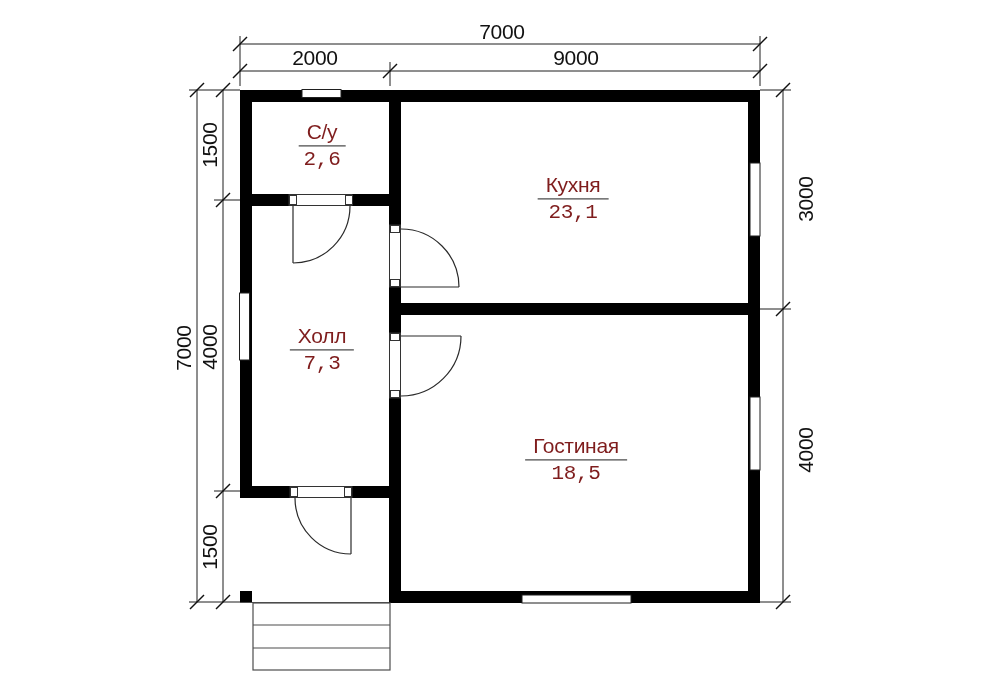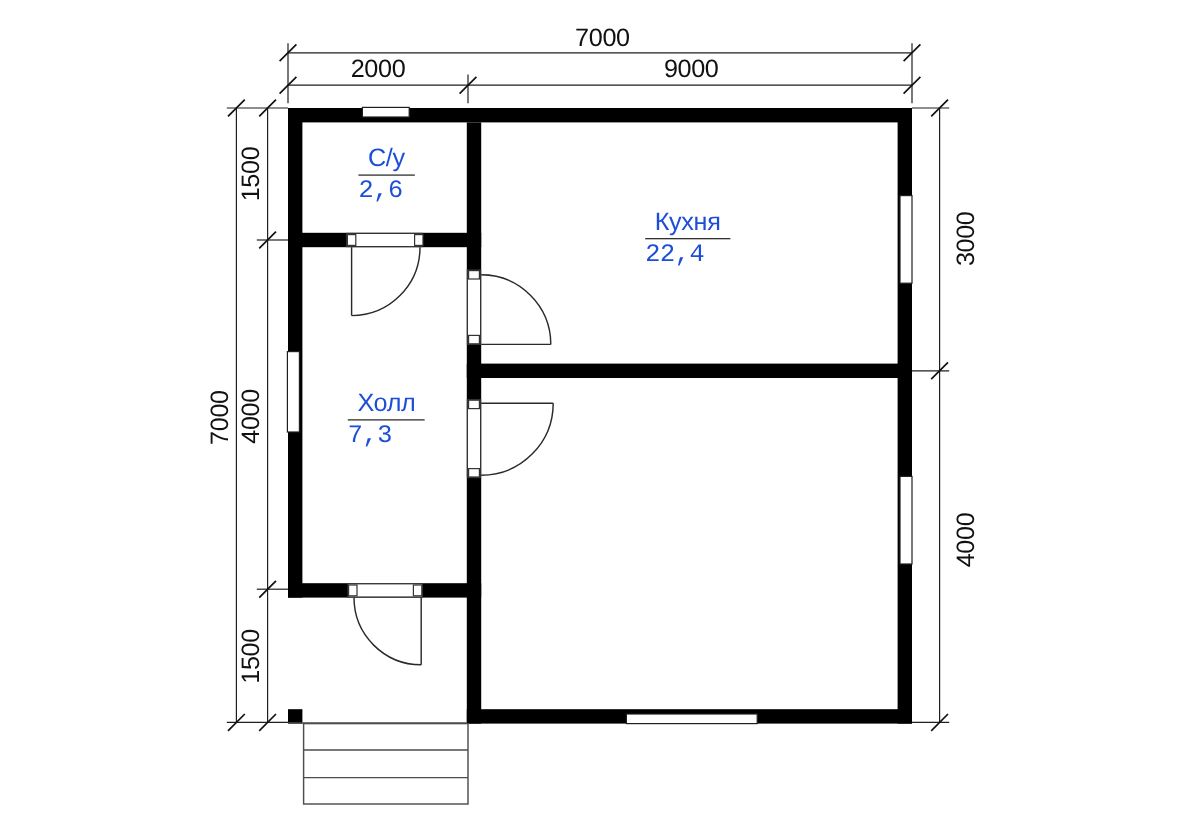--- a/index.html
+++ b/index.html
@@ -1,20 +1,20 @@
 <!DOCTYPE html>
 <html><head>
 <meta charset="utf-8">
 <style>
   html,body{margin:0;padding:0;background:#fff;}
   #stage{position:relative;width:1000px;height:700px;background:#ffffff;overflow:hidden;
          font-family:"Liberation Sans",sans-serif;}
   #plan-svg{position:absolute;left:0;top:0;}
-  .room-label{position:absolute;transform:translate(-50%,-50%);
-              font-size:21px;line-height:1.1;color:#1d4ed8;letter-spacing:-0.3px;white-space:nowrap;}
+  .room-label{position:absolute;transform:translate(-50%,-50%);text-align:center;
+              font-size:21px;line-height:1.1;color:#7f1d1d;letter-spacing:-0.3px;white-space:nowrap;}
   .room-name{display:inline-block;padding:0 8px 2px 8px;border-bottom:1.5px solid #1f1f1f;}
   .room-area{margin-top:2px;font-family:Liberation Mono, monospace;}
   .dim-label{position:absolute;transform:translate(-50%,-50%);font-size:21px;color:#111;
              letter-spacing:-0.3px;white-space:nowrap;}
   .dim-label.v{transform:translate(-50%,-50%) rotate(-90deg);}
 </style>
 </head>
 <body>
 
 <div id="stage">
@@ -119,25 +119,29 @@
         <line x1="776" y1="609" x2="790" y2="595"></line>
     </g>
   </svg>
 
   <div class="room-label" style="left:322px;top:146px">
     <div class="room-name">С/у</div>
     <div class="room-area">2,6</div>
   </div>
   <div class="room-label" style="left:573px;top:199px">
     <div class="room-name">Кухня</div>
-    <div class="room-area">22,4</div>
+    <div class="room-area">23,1</div>
   </div>
   <div class="room-label" style="left:322px;top:350px">
     <div class="room-name">Холл</div>
     <div class="room-area">7,3</div>
+  </div>
+  <div class="room-label" style="left:576px;top:460px">
+    <div class="room-name">Гостиная</div>
+    <div class="room-area">18,5</div>
   </div>
 
   <div class="dim-label" style="left:502px;top:32px">7000</div>
   <div class="dim-label" style="left:315px;top:58px">2000</div>
   <div class="dim-label" style="left:576px;top:58px">9000</div>
   <div class="dim-label v" style="left:184px;top:348px">7000</div>
   <div class="dim-label v" style="left:210px;top:145px">1500</div>
   <div class="dim-label v" style="left:210px;top:347px">4000</div>
   <div class="dim-label v" style="left:210px;top:547px">1500</div>
   <div class="dim-label v" style="left:806px;top:199px">3000</div>

